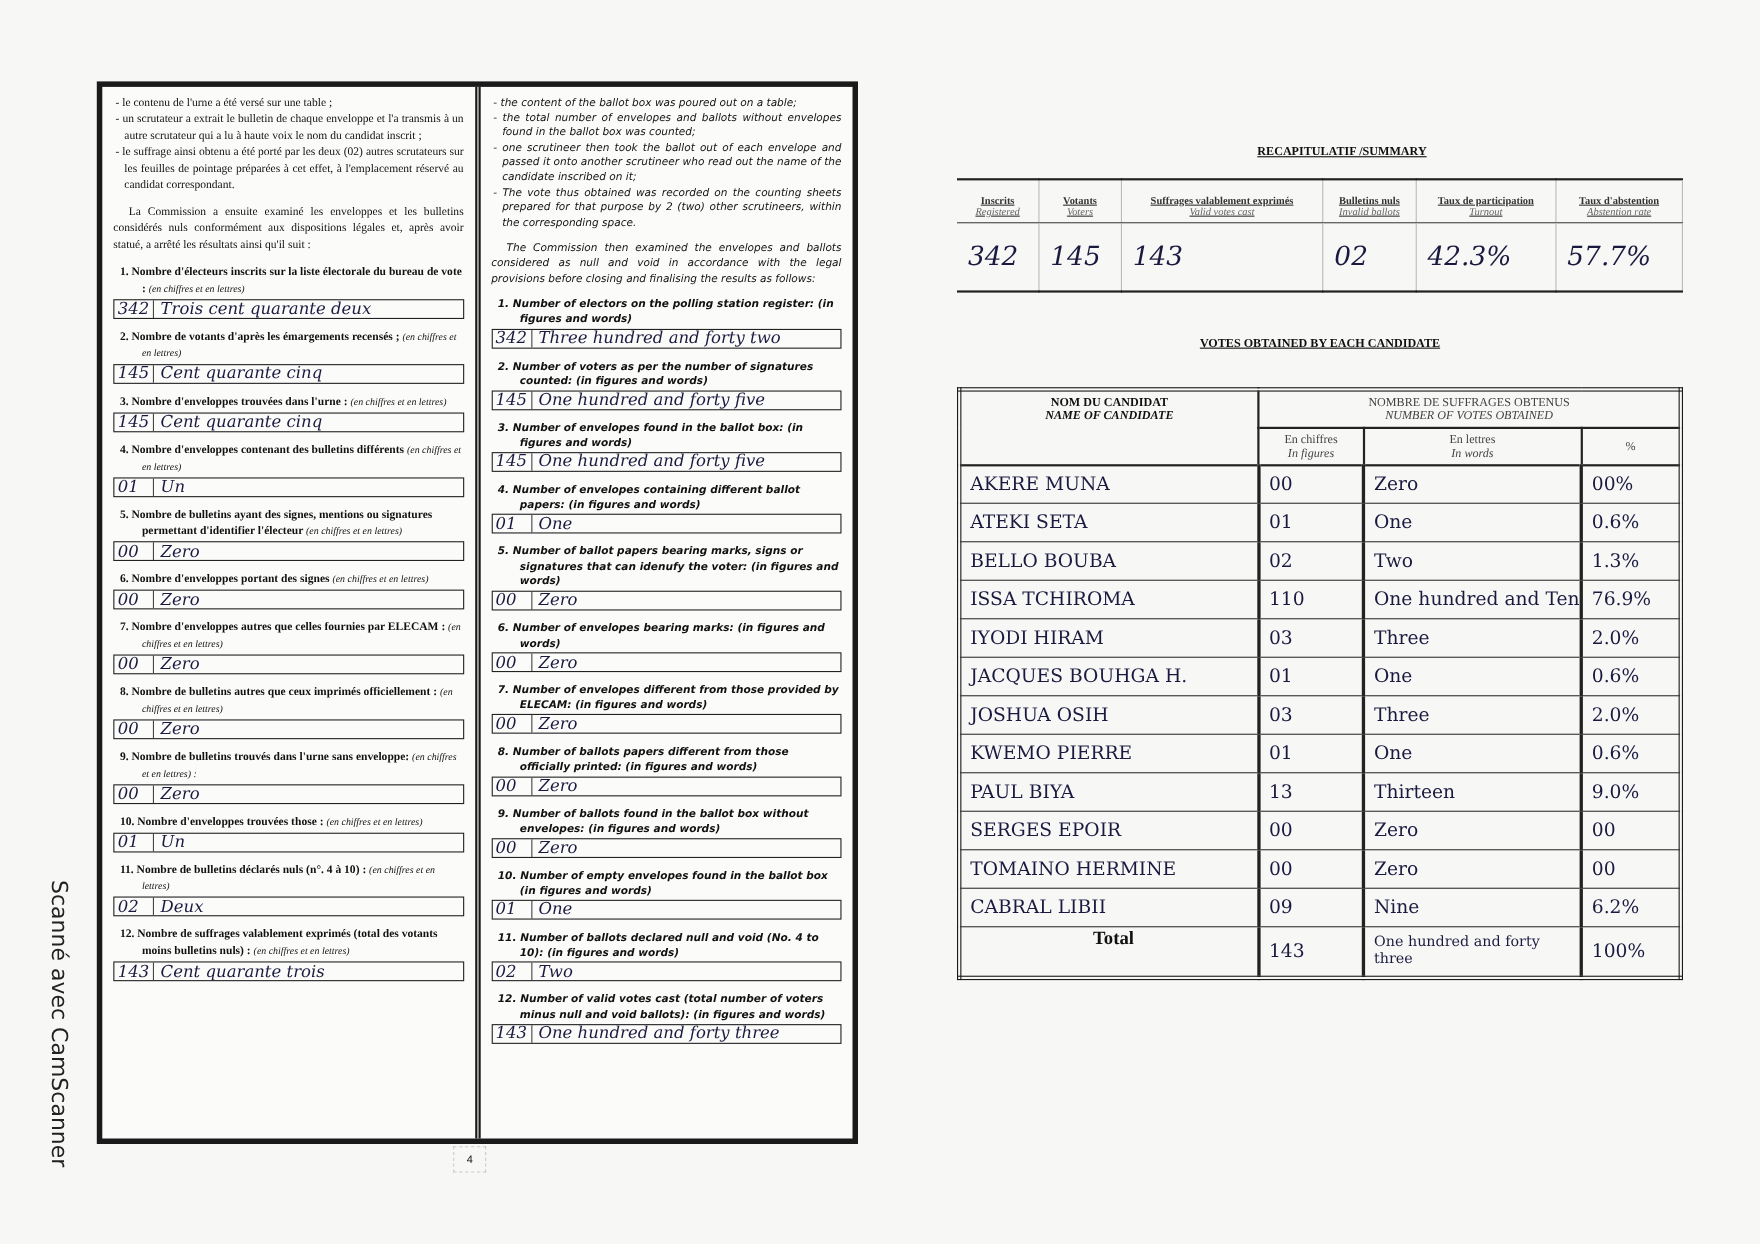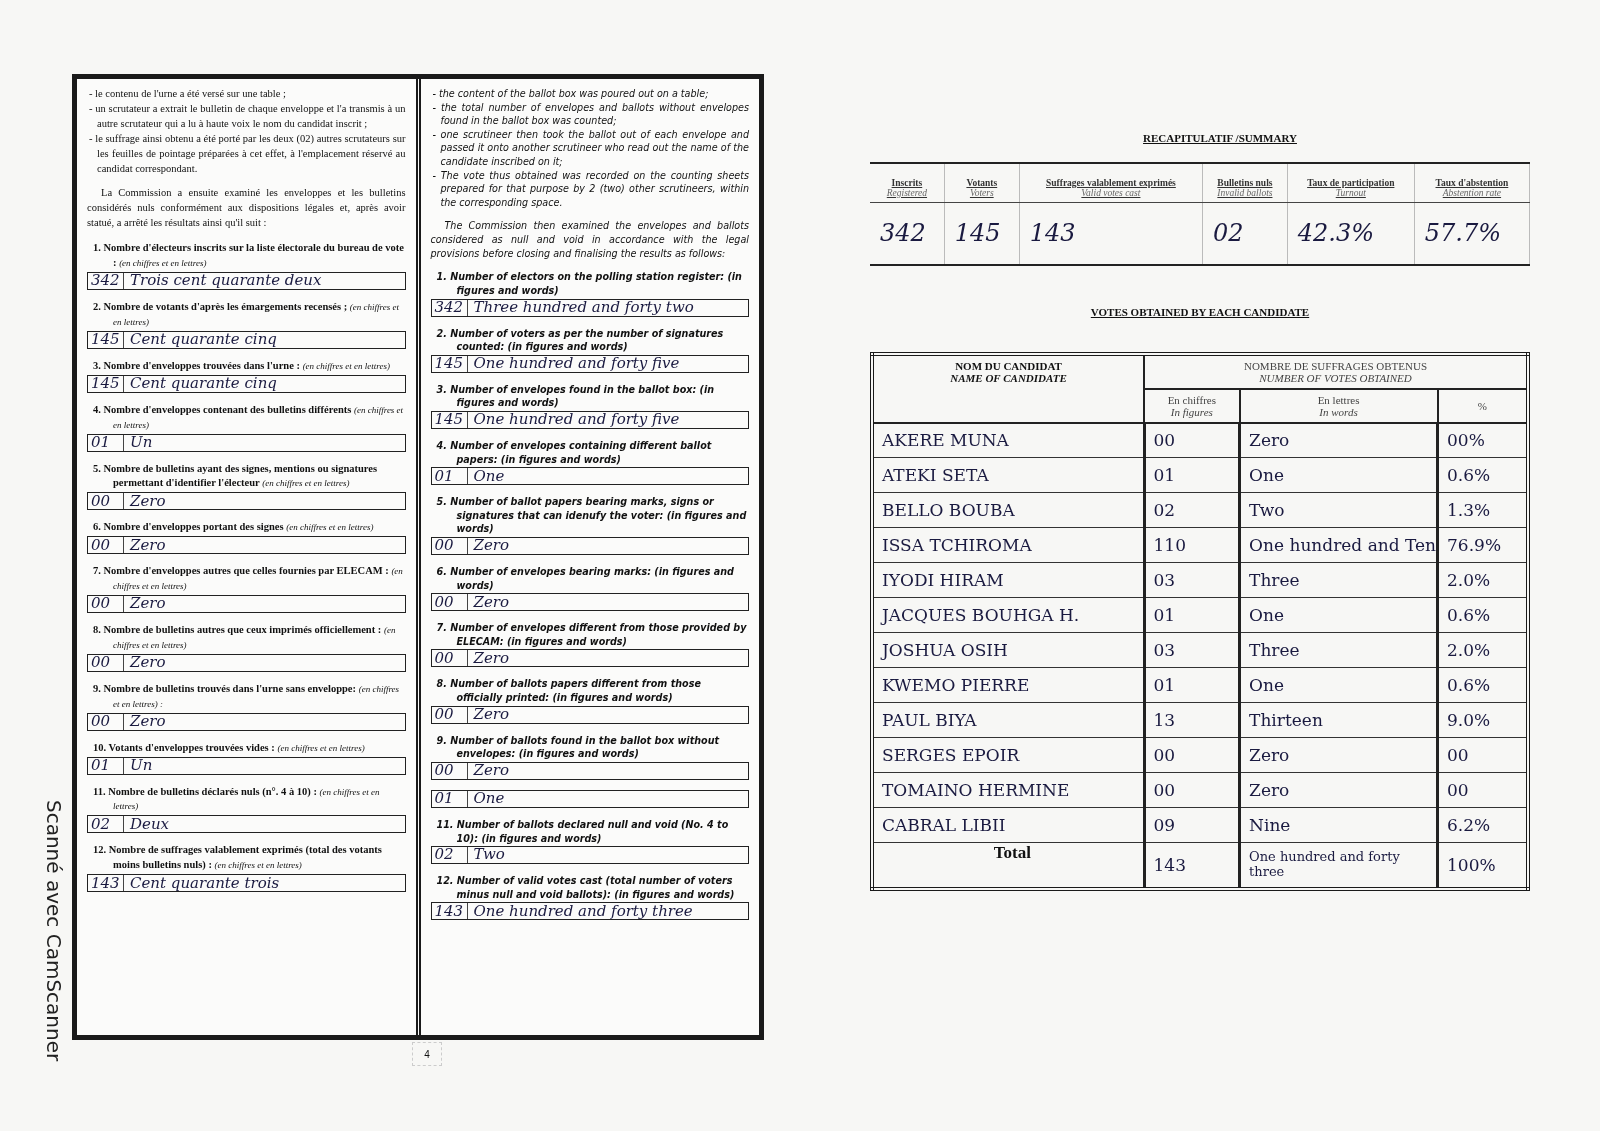--- a/index.html
+++ b/index.html
@@ -1,21 +1,21 @@
 <!DOCTYPE html>
 <html><head>
 <meta charset="utf-8">
 <style>
   * { box-sizing: border-box; margin: 0; padding: 0; }
   body { width: 1600px; height: 1131px; background: #f7f7f5; position: relative; overflow: hidden;
          font-family: "Liberation Sans", sans-serif; color: #111; }
   .scan-label { position: absolute; left: 22px; top: 800px; width: 300px; transform-origin: 0 0;
                 transform: rotate(90deg) translate(0, -22px); font-family: "DejaVu Sans", sans-serif;
                 font-size: 20px; color: #222; white-space: nowrap; left: 44px; }
-  .left-page { position: absolute; left: 72px; top: 74px; width: 692px; height: 966px;
+  .left-page { position: absolute; left: 88px; top: 74px; width: 692px; height: 966px;
                border: 5px solid #1a1a1a; background: #fbfbfa; display: flex; }
   .col { flex: 1; padding: 8px 10px; font-size: 10.5px; line-height: 1.42; }
   .col.fr { border-right: 5px double #1a1a1a; font-family: "Liberation Serif", serif; }
   .col.en { font-style: italic; font-family: "DejaVu Sans", sans-serif; font-size: 9.6px; }
   .bullets p { padding-left: 10px; text-indent: -8px; text-align: justify; }
   .intro { margin-top: 10px; text-align: justify; text-indent: 14px; }
   .q { margin-top: 10px; }
   .q .qt { padding-left: 26px; text-indent: -20px; font-weight: bold; }
   .col.en .q .qt { font-weight: bold; }
   .q .qt i { font-weight: normal; font-size: 9px; }
@@ -114,21 +114,21 @@
           </div>
         </div>
         <div class="q">
           <div class="qt"><span>9.</span> <span>Nombre de bulletins trouvés dans l'urne sans enveloppe:</span> <i>(en chiffres et en lettres) :</i></div>
       <div class="ans">
             <span class="fig">00</span>
             <span class="wrd">Zero</span>
           </div>
         </div>
         <div class="q">
-          <div class="qt"><span>10.</span> <span>Votants d'enveloppes trouvées vides :</span> <i>(en chiffres et en lettres)</i></div>
+          <div class="qt"><span>10.</span> <span>Nombre d'enveloppes trouvées those :</span> <i>(en chiffres et en lettres)</i></div>
       <div class="ans">
             <span class="fig">01</span>
             <span class="wrd">Un</span>
           </div>
         </div>
         <div class="q">
           <div class="qt"><span>11.</span> <span>Nombre de bulletins déclarés nuls (n°. 4 à 10) :</span> <i>(en chiffres et en lettres)</i></div>
       <div class="ans">
             <span class="fig">02</span>
             <span class="wrd">Deux</span>
@@ -209,20 +209,21 @@
           </div>
         </div>
         <div class="q">
           <div class="qt"><span>9.</span> <span>Number of ballots found in the ballot box without envelopes: (in figures and words)</span> </div>
       <div class="ans">
             <span class="fig">00</span>
             <span class="wrd">Zero</span>
           </div>
         </div>
         <div class="q">
+          <div class="qt"><span>10.</span> <span>Number of empty envelopes found in the ballot box (in figures and words)</span> </div>
       <div class="ans">
             <span class="fig">01</span>
             <span class="wrd">One</span>
           </div>
         </div>
         <div class="q">
           <div class="qt"><span>11.</span> <span>Number of ballots declared null and void (No. 4 to 10): (in figures and words)</span> </div>
       <div class="ans">
             <span class="fig">02</span>
             <span class="wrd">Two</span>

